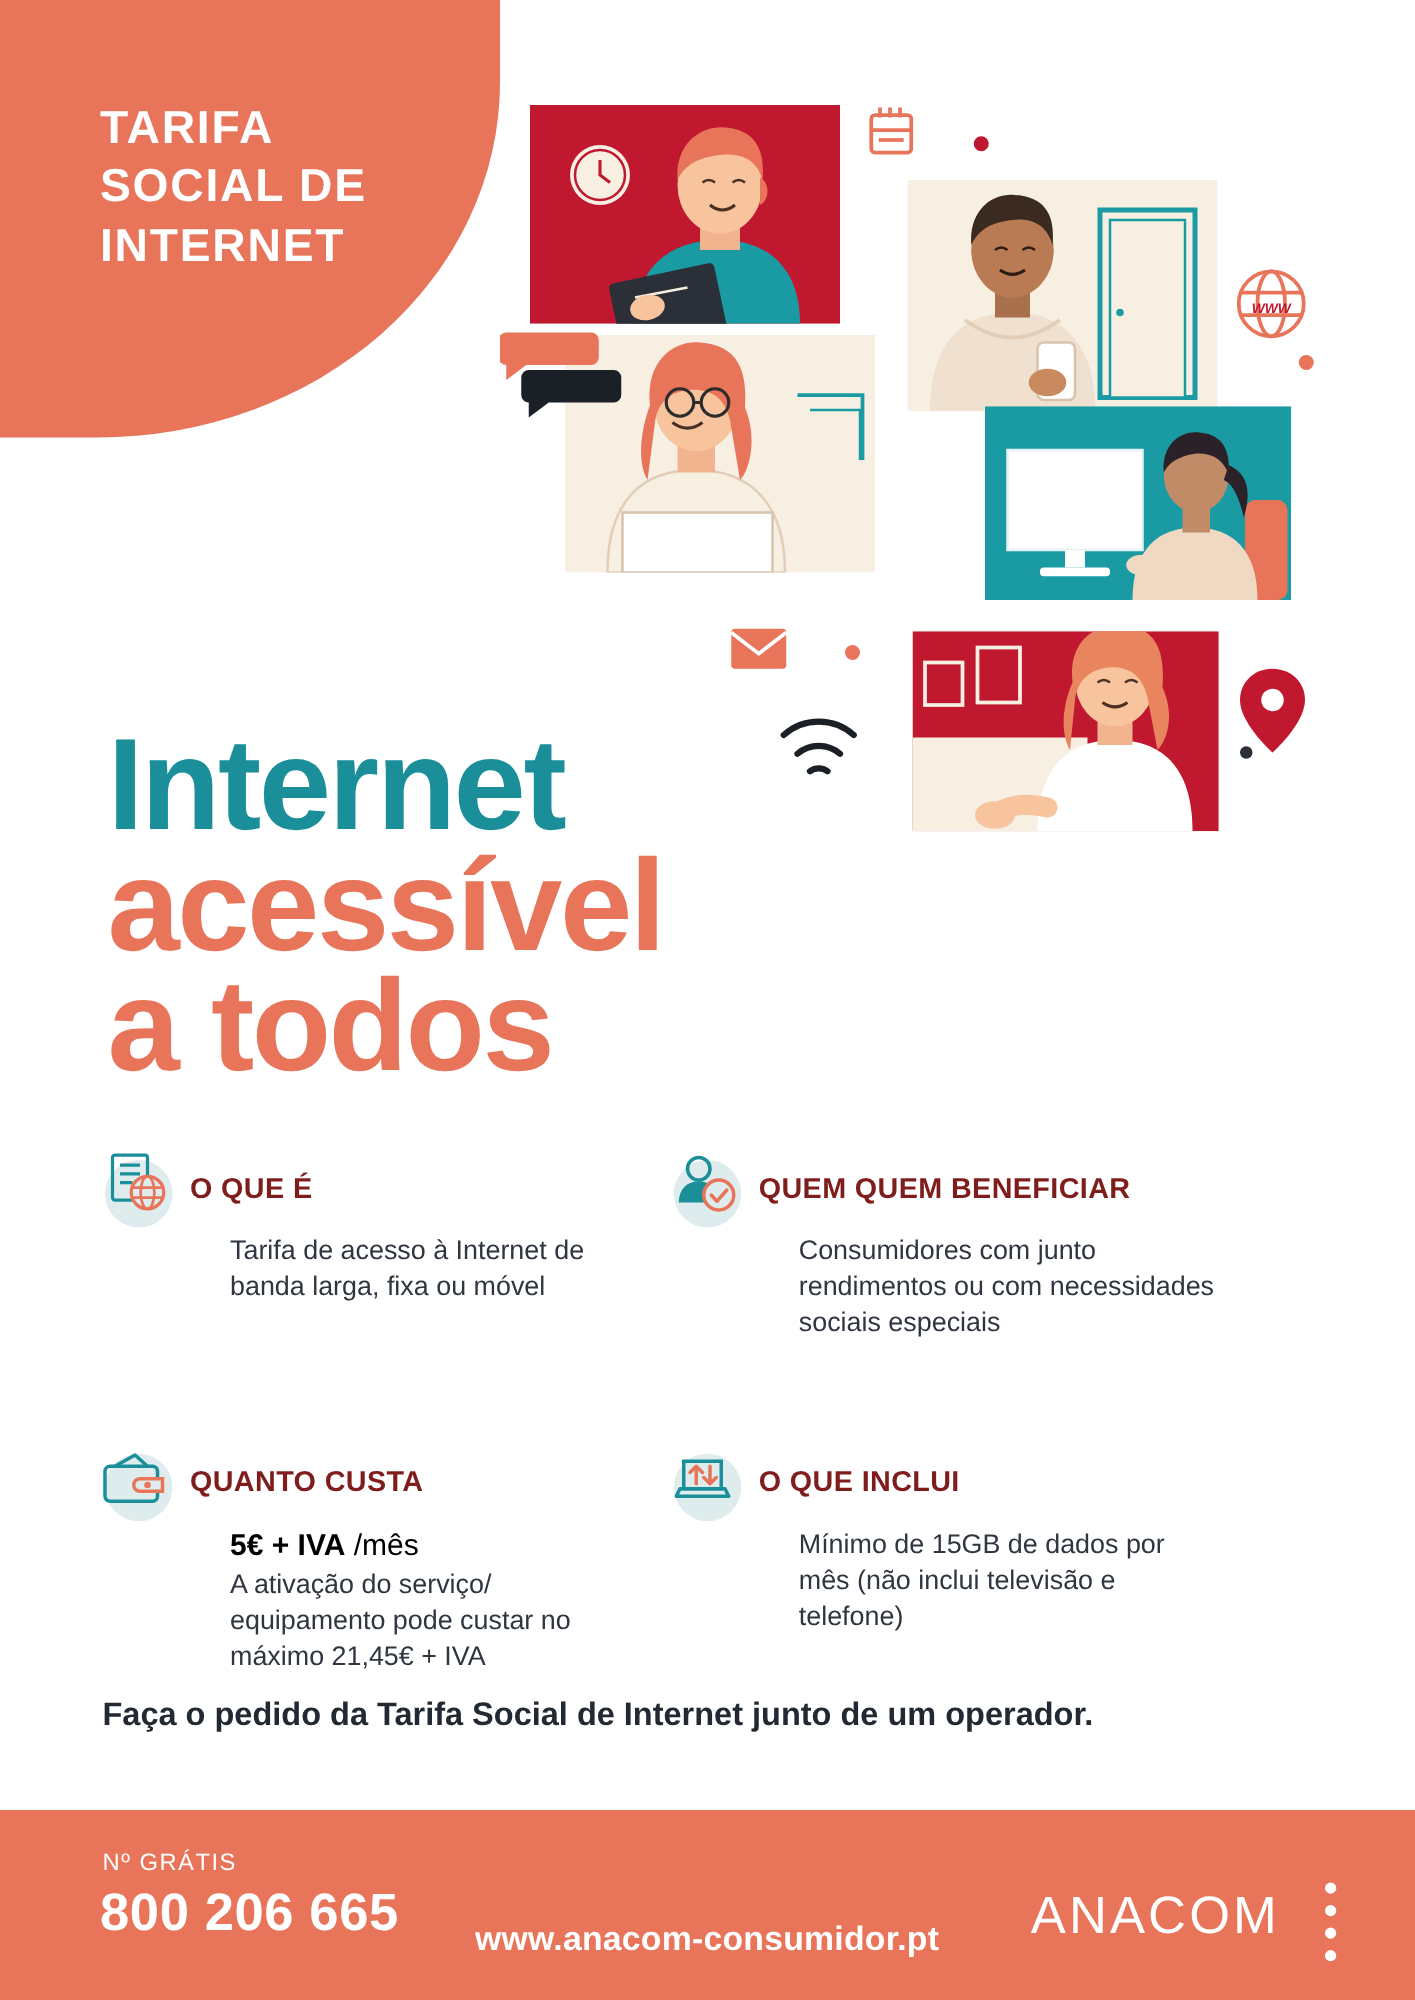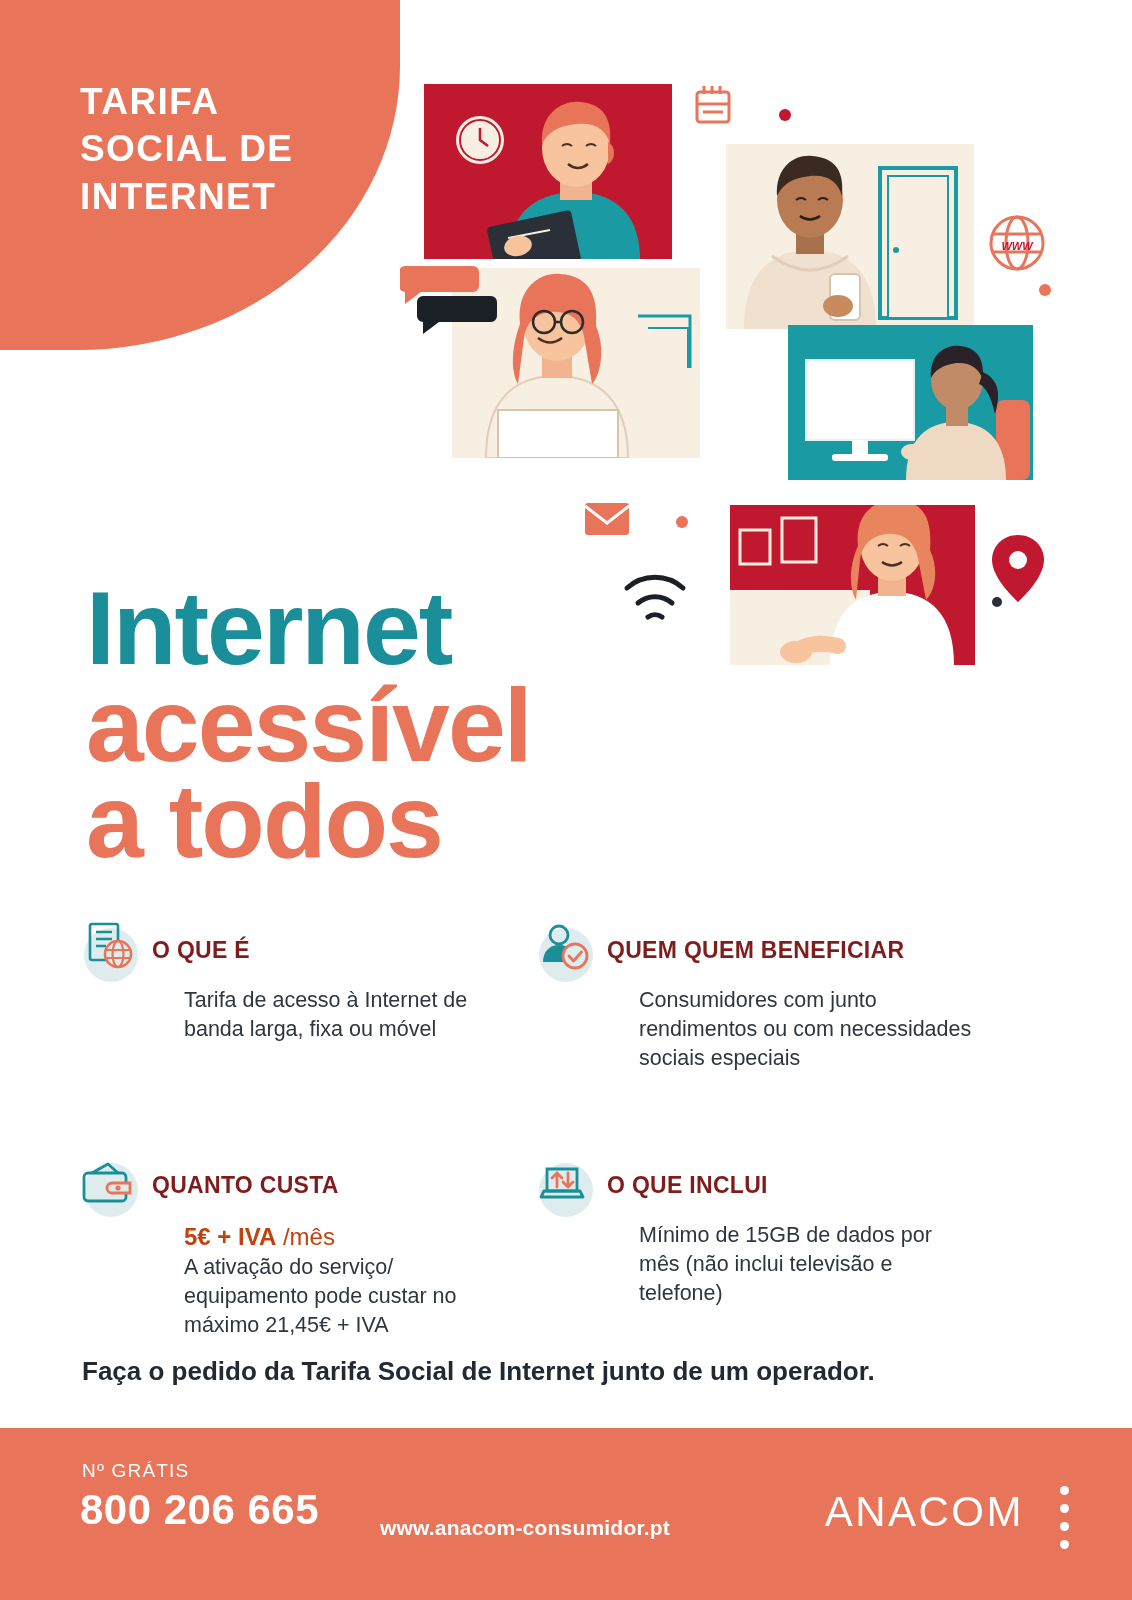--- a/index.html
+++ b/index.html
@@ -108,61 +108,61 @@
   .feat-body {
     margin-left: 106px;
     margin-top: 4px;
     color: #2f3640;
     font-size: 21.5px;
     line-height: 1.35;
   }
   .price {
     font-weight: bold;
     font-size: 24px;
-    color: #c2410c;
+    color: #000000;
   }
   .price .unit { font-weight: normal; }
 
   
   .cta {
     position: absolute;
     left: 82px;
     top: 1356px;
     font-weight: bold;
     font-size: 26px;
     color: #222932;
   }
 
   
   .footer {
     position: absolute;
     left: 0;
     bottom: 0;
     width: 1132px;
-    height: 172px;
+    height: 152px;
     background: #e8745a;
     color: #ffffff;
   }
   .foot-free {
     position: absolute;
     left: 82px; top: 32px;
     font-size: 19px;
     letter-spacing: 1.2px;
   }
   .foot-phone {
     position: absolute;
     left: 80px; top: 58px;
     font-size: 42px;
     font-weight: bold;
     letter-spacing: 0.5px;
   }
   .foot-site {
     position: absolute;
     left: 380px; top: 88px;
-    font-size: 21px;
+    font-size: 27px;
     font-weight: bold;
     letter-spacing: 0.2px;
   }
   .foot-logo {
     position: absolute;
     right: 108px; top: 60px;
     font-size: 42px;
     letter-spacing: 2.5px;
     font-weight: normal;
     margin-left: 32px;

